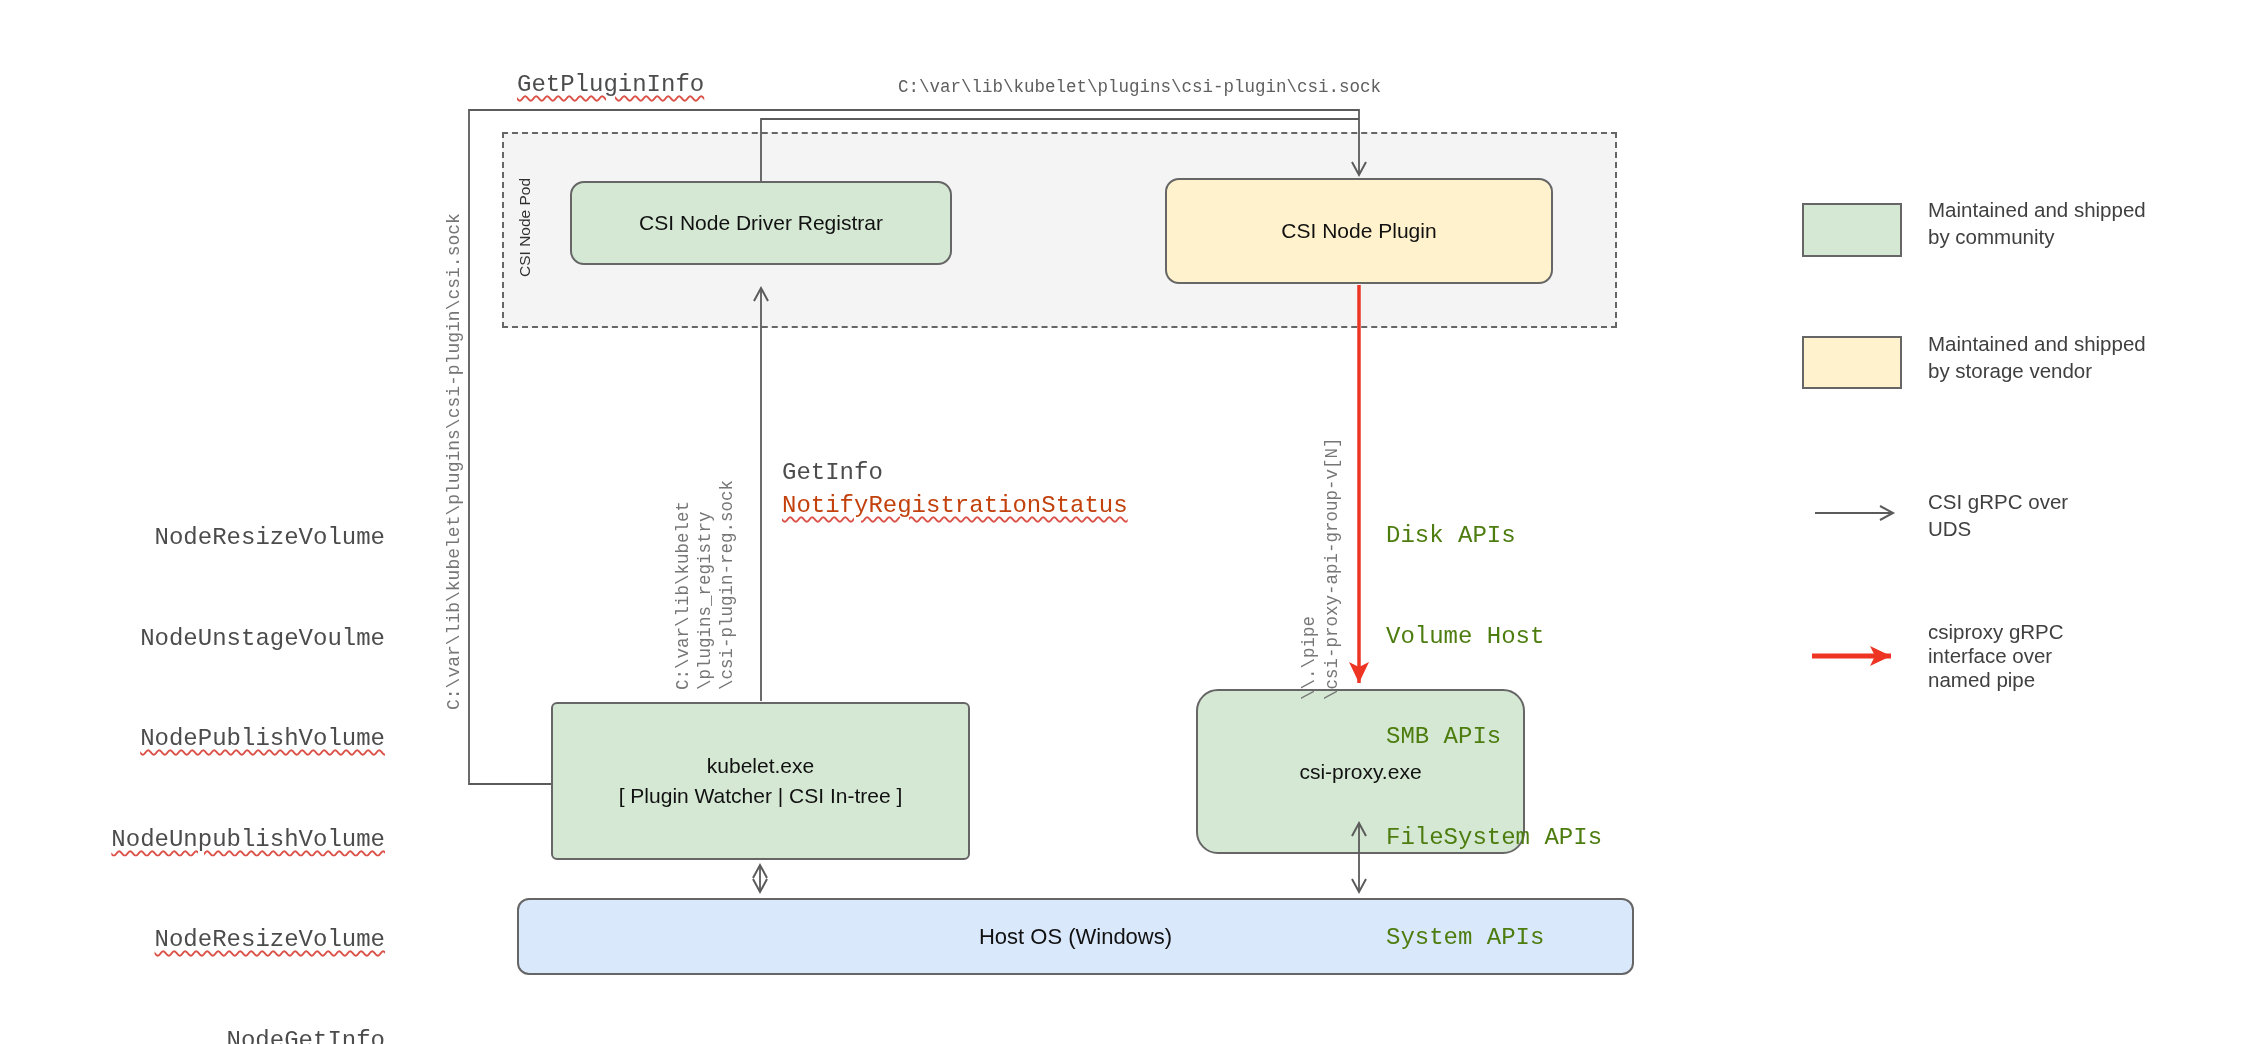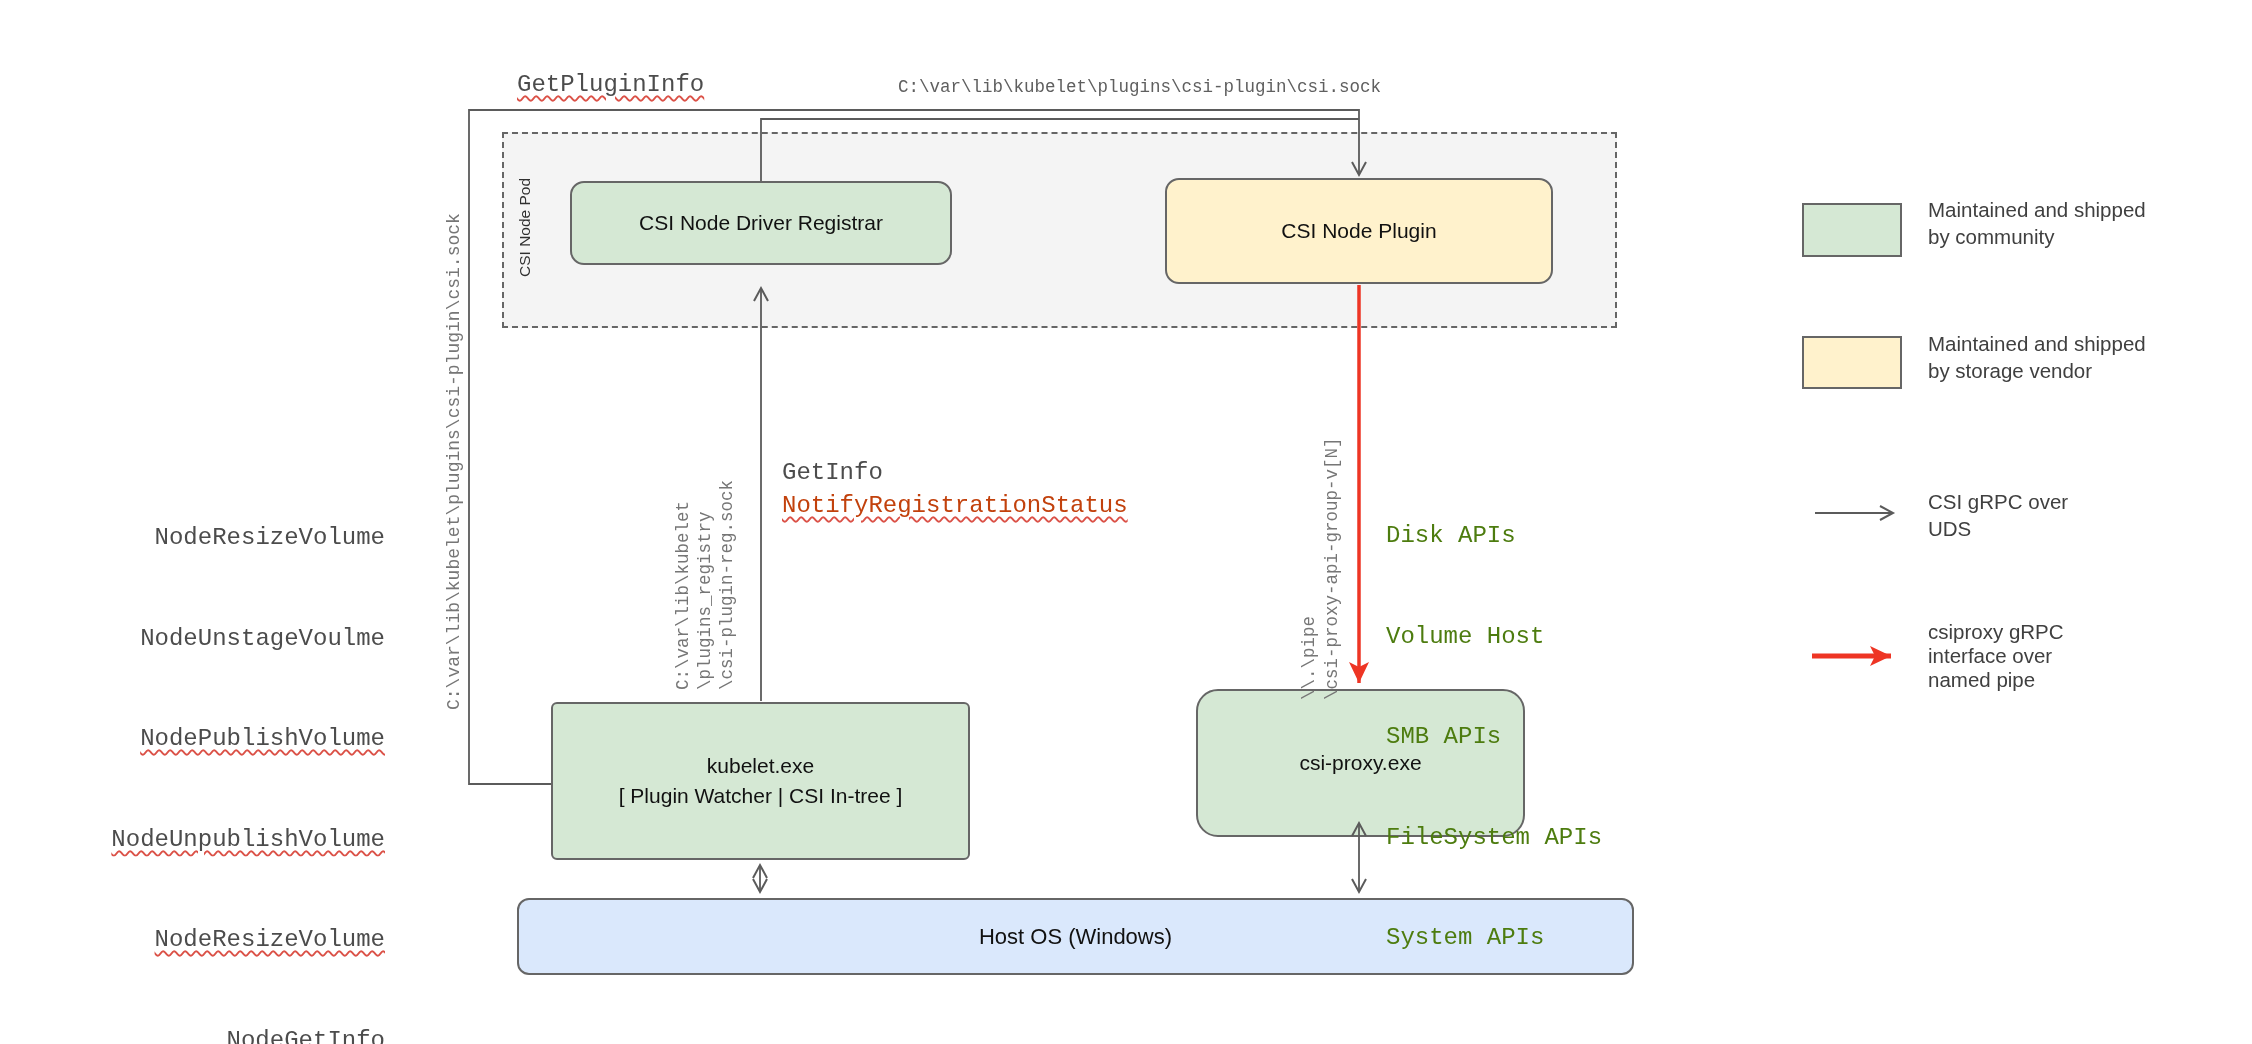--- a/index.html
+++ b/index.html
@@ -55,21 +55,21 @@
 
   <div class="box yellow node-title" style="left:1165px; top:178px; width:388px; height:106px; border-radius:14px;">
     <span>CSI Node Plugin</span>
   </div>
 
   <div class="box green node-title" style="left:551px; top:702px; width:419px; height:158px; border-radius:6px;">
     <span>kubelet.exe</span>
     <span>[ Plugin Watcher | CSI In-tree ]</span>
   </div>
 
-  <div class="box green node-title" style="left:1196px; top:689px; width:329px; height:148px; border-radius:22px;">
+  <div class="box green node-title" style="left:1196px; top:689px; width:329px; height:165px; border-radius:22px;">
     <span>csi-proxy.exe</span>
   </div>
 
   <div class="box blue host-title" style="left:517px; top:898px; width:1117px; height:77px; border-radius:12px;">
     <span>Host OS (Windows)</span>
   </div>
 
   <div class="lbl mono squiggle" style="left:517px; top:70px; font-size:24px; line-height:30px; color:#4c4c4c;">GetPluginInfo</div>
 
   <div class="lbl mono" style="left:898px; top:76px; font-size:17.5px; line-height:22px; color:#5f5f5f;">C:\var\lib\kubelet\plugins\csi-plugin\csi.sock</div>

